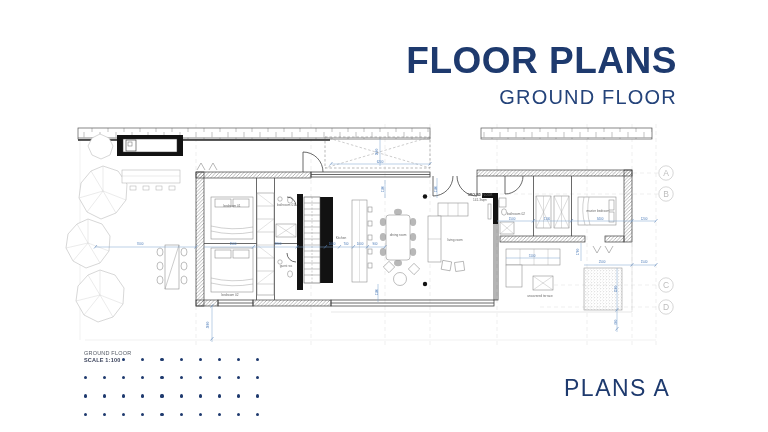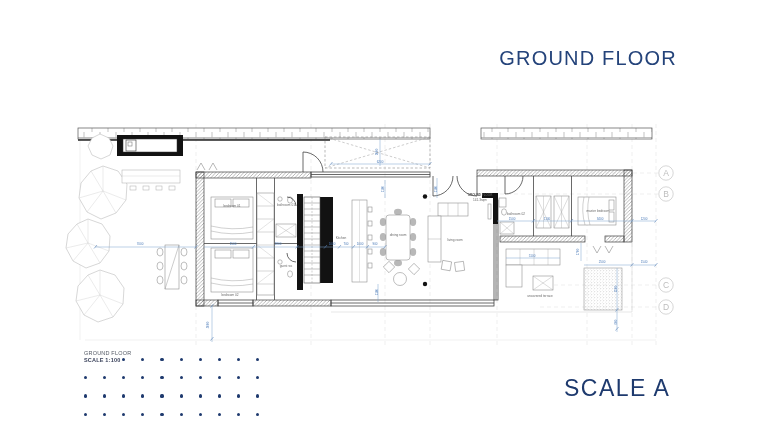--- a/index.html
+++ b/index.html
@@ -296,20 +296,21 @@
       <circle cx="666" cy="194" r="7.2" fill="#fff" stroke="#c6c6c6" stroke-width="0.7"></circle>
       <text x="666" y="197" class="bub">B</text>
       <circle cx="666" cy="285" r="7.2" fill="#fff" stroke="#c6c6c6" stroke-width="0.7"></circle>
       <text x="666" y="288" class="bub">C</text>
       <circle cx="666" cy="307" r="7.2" fill="#fff" stroke="#c6c6c6" stroke-width="0.7"></circle>
       <text x="666" y="310" class="bub">D</text>
     </g>
 </svg>
 
 <div id="header" class="abs">
+  <div id="title">FLOOR PLANS</div>
   <div id="subtitle">GROUND FLOOR</div>
 </div>
 
 <div id="scale-block" class="abs">
   <div id="scale-line1">GROUND FLOOR</div>
   <div id="scale-line2">SCALE 1:100</div>
 </div>
 <div id="dots" class="abs">
     <div class="dot" style="left: 38.2px; top: 0px;"></div>
     <div class="dot" style="left: 57.3px; top: 0px;"></div>
@@ -343,13 +344,13 @@
     <div class="dot" style="left: 19.1px; top: 54.6px;"></div>
     <div class="dot" style="left: 38.2px; top: 54.6px;"></div>
     <div class="dot" style="left: 57.3px; top: 54.6px;"></div>
     <div class="dot" style="left: 76.4px; top: 54.6px;"></div>
     <div class="dot" style="left: 95.5px; top: 54.6px;"></div>
     <div class="dot" style="left: 114.6px; top: 54.6px;"></div>
     <div class="dot" style="left: 133.7px; top: 54.6px;"></div>
     <div class="dot" style="left: 152.8px; top: 54.6px;"></div>
     <div class="dot" style="left: 171.9px; top: 54.6px;"></div>
   </div>
-<div id="type-label" class="abs">SCALE A</div>
+<div id="type-label" class="abs">PLANS A</div>
 
 </body></html>

